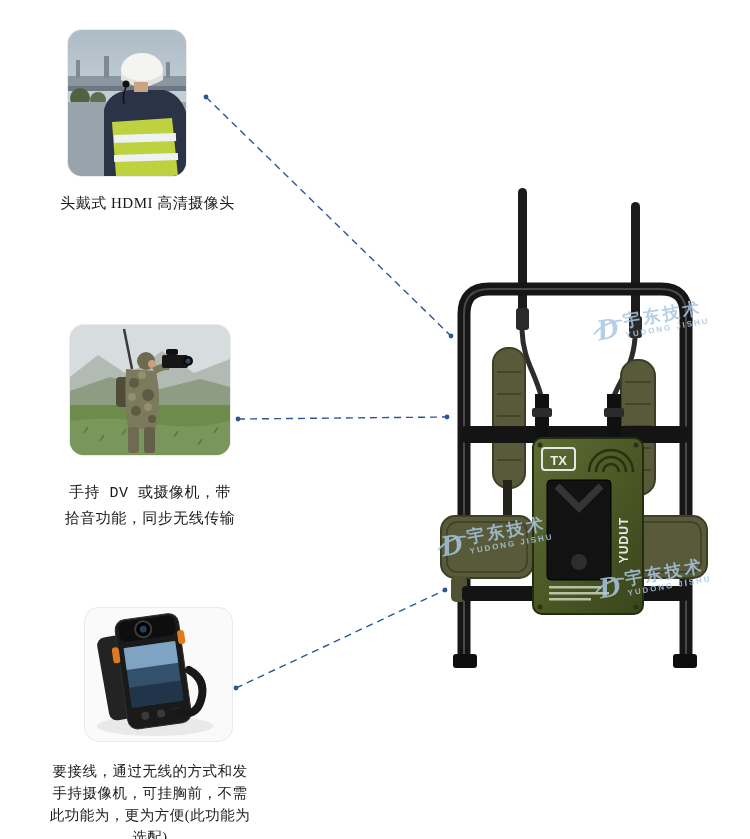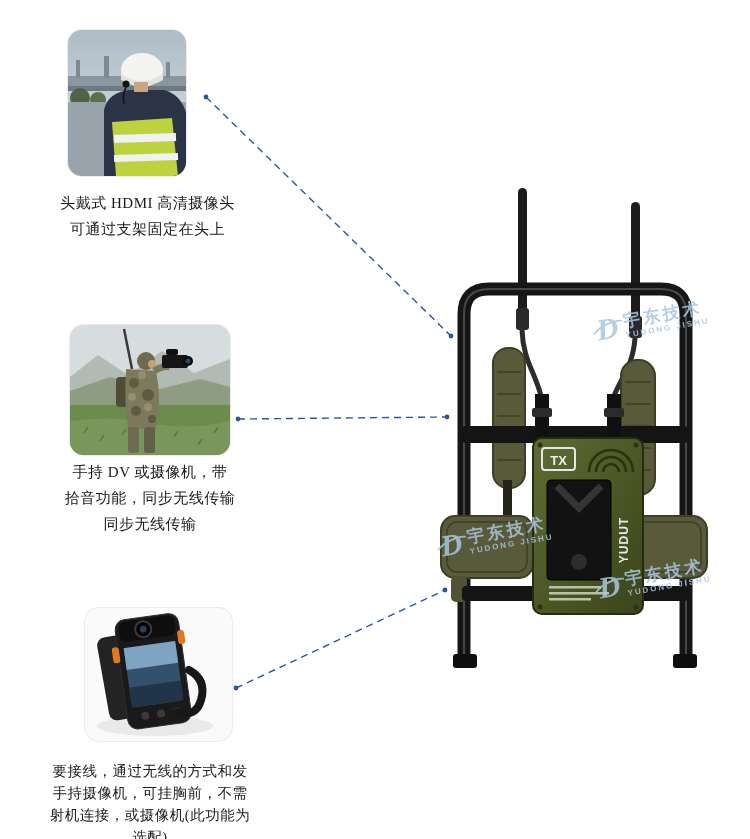--- a/index.html
+++ b/index.html
@@ -86,21 +86,20 @@
       <rect x="46" y="124" width="64" height="7" fill="#eef2f3" transform="rotate(-2 78 127)"></rect>
       <ellipse cx="74" cy="40" rx="21" ry="17" fill="#f4f4f1"></ellipse>
       <path d="M53,44 Q74,58 95,44 L95,50 Q74,62 53,50 Z" fill="#e2e2de"></path>
       <rect x="66" y="52" width="14" height="10" fill="#caa584"></rect>
       <circle cx="58" cy="54" r="3.5" fill="#111"></circle>
       <path d="M58,57 Q54,66 56,74" stroke="#111" stroke-width="1.5" fill="none"></path>
     </svg>
   </div>
   <div class="caption" style="left:30px; top:190px; width:235px;">
     <div>头戴式 HDMI 高清摄像头</div>
-    <div>可通过支架固定在头上</div>
   </div>
 
   <div class="photo" style="left:70px; top:325px; width:160px; height:130px;">
     <svg viewBox="0 0 160 130">
       <rect width="160" height="130" fill="#d7dcdf"></rect>
       <path d="M0,52 L28,30 L58,50 L92,26 L124,48 L160,34 L160,70 L0,70 Z" fill="#aab4ab" opacity=".85"></path>
       <path d="M0,66 L40,52 L90,64 L130,54 L160,62 L160,84 L0,84 Z" fill="#8d9c82"></path>
       <rect y="80" width="160" height="50" fill="#6d8c4c"></rect>
       <path d="M0,96 Q40,90 80,98 T160,96 L160,130 L0,130 Z" fill="#79975a"></path>
       <g stroke="#597a3c" stroke-width="1.5">
@@ -124,24 +123,23 @@
       <circle cx="82" cy="39" r="4" fill="#c9a07c"></circle>
       <path d="M84,46 Q94,40 100,42" stroke="#7c795c" stroke-width="7" fill="none"></path>
       <rect x="92" y="30" width="26" height="13" rx="2" fill="#161616"></rect>
       <circle cx="118" cy="36" r="5" fill="#0c0c0c"></circle>
         <circle cx="118" cy="36" r="2.5" fill="#2c4a66"></circle>
       <rect x="96" y="24" width="12" height="6" rx="2" fill="#101010"></rect>
       <rect x="58" y="102" width="11" height="26" rx="3" fill="#6e6b50"></rect>
       <rect x="74" y="102" width="11" height="26" rx="3" fill="#63604a"></rect>
     </svg>
   </div>
-  <div class="caption" style="left:38px; top:459px; width:224px;">
+  <div class="caption" style="left:38px; top:481px; width:224px;font-family:Liberation Mono, monospace;">
     <div>手持 DV 或摄像机，带</div>
     <div>拾音功能，同步无线传输</div>
-    <div>同步无线传输</div>
   </div>
 
   <div class="photo" style="left:85px; top:608px; width:147px; height:133px;">
     <svg viewBox="0 0 147 133">
       <rect width="147" height="133" fill="#fafafa"></rect>
       <ellipse cx="70" cy="118" rx="58" ry="10" fill="#e9e9e9"></ellipse>
       <rect x="18" y="28" width="26" height="84" rx="8" fill="#232323" transform="rotate(-10 31 70)"></rect>
       <g transform="translate(70,62) rotate(-8)">
         <rect x="-34" y="-54" width="64" height="110" rx="10" fill="#1a1a1a" stroke="#2f2f2f"></rect>
         <rect x="-30" y="-52" width="56" height="20" rx="6" fill="#0e0e0e"></rect>
@@ -157,21 +155,21 @@
             <circle cx="0" cy="44" r="4"></circle>
             <circle cx="16" cy="44" r="4"></circle>
           </g>
       </g>
       <path d="M104,62 q18,10 12,30 q-5,18 -24,12" stroke="#181818" stroke-width="8" fill="none" stroke-linecap="round"></path>
     </svg>
   </div>
   <div class="caption caption--tight" style="left:30px; top:760px; width:240px;">
     <div>要接线，通过无线的方式和发</div>
     <div>手持摄像机，可挂胸前，不需</div>
-    <div>射机连接，或摄像机(此功能为</div>
+    <div>此功能为，更为方便(此功能为</div>
     <div>选配)</div>
   </div>
 
   <svg class="device-svg" viewBox="0 0 280 495">
     <defs>
       <linearGradient id="greenBody" x1="0" y1="0" x2="1" y2="1">
         <stop offset="0" stop-color="#5e6c35"></stop>
         <stop offset=".55" stop-color="#4a5624"></stop>
         <stop offset="1" stop-color="#3a451b"></stop>
       </linearGradient>

